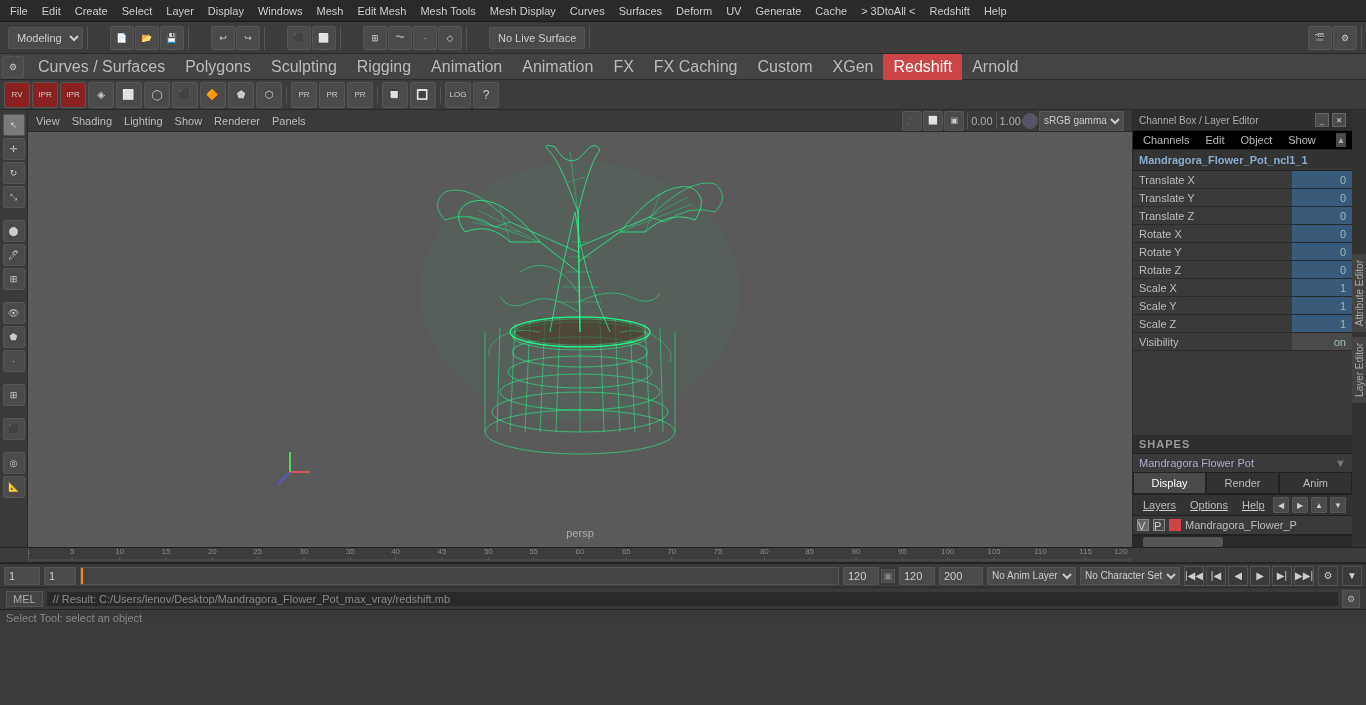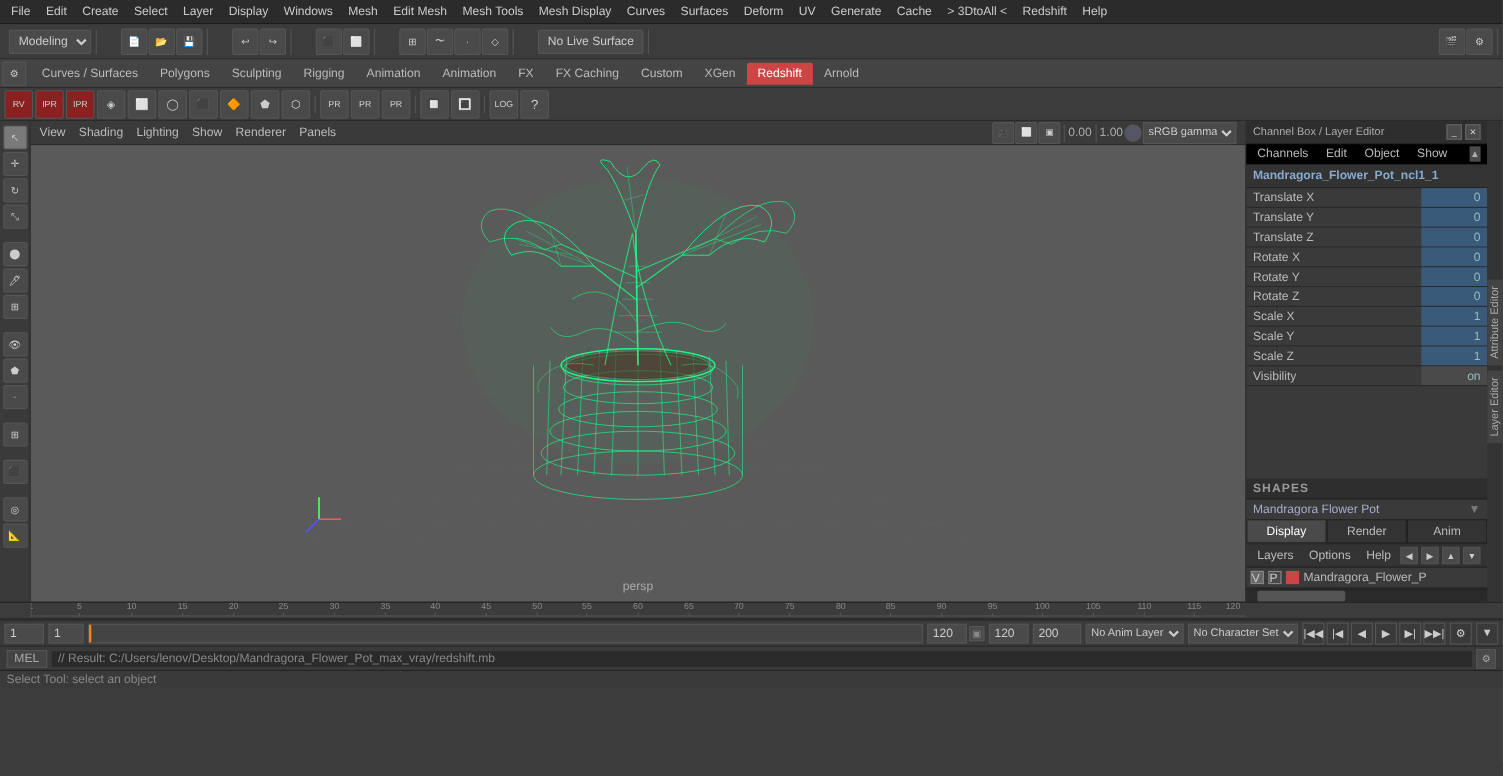--- a/index.html
+++ b/index.html
@@ -11,21 +11,21 @@
 
     
     #toolbar { display: flex; align-items: center; height: 32px; background: #3c3c3c; border-bottom: 1px solid #2a2a2a; padding: 0 4px; gap: 18px; }
     .toolbar-group { display: flex; align-items: center; gap: 1px; padding: 0 4px; border-right: 1px solid #555; }
     .toolbar-btn { width: 24px; height: 24px; background: #4a4a4a; border: 1px solid #555; border-radius: 2px; cursor: pointer; display: flex; align-items: center; justify-content: center; font-size: 9px; color: #ccc; }
     .toolbar-select { background: #4a4a4a; border: 1px solid #555; color: #ccc; font-size: 11px; height: 22px; padding: 0 4px; border-radius: 2px; }
     .no-live-surface { background: #4a4a4a; border: 1px solid #555; color: #ccc; font-size: 11px; height: 22px; padding: 0 8px; border-radius: 2px; cursor: pointer; }
 
     
     #tab-bar { display: flex; align-items: center; height: 26px; background: #444; border-bottom: 1px solid #2a2a2a; padding: 0 2px; }
-    .tab { padding: 4px 10px; font-size: 11px; color: #bbb; cursor: pointer; border-radius: 2px 2px 0 0; white-space: nowrap; }
+    .tab { padding: 4px 10px; font-size: 16px; color: #bbb; cursor: pointer; border-radius: 2px 2px 0 0; white-space: nowrap; }
     .tab.active { background: #c44; color: #fff; }
     .tab-settings-btn { width: 22px; height: 22px; margin-right: 4px; }
 
     
     #icon-toolbar { display: flex; align-items: center; height: 30px; background: #3c3c3c; border-bottom: 1px solid #2a2a2a; padding: 0 4px; gap: 2px; }
     .icon-btn { width: 26px; height: 26px; background: #4a4a4a; border: 1px solid #555; border-radius: 2px; cursor: pointer; display: flex; align-items: center; justify-content: center; font-size: 10px; color: #ccc; }
     .icon-btn.red-bg { background: #8b2020; }
 
     
     #left-toolbar { width: 28px; background: #3a3a3a; border-right: 1px solid #2a2a2a; display: flex; flex-direction: column; align-items: center; padding: 4px 0; gap: 2px; }
@@ -427,21 +427,21 @@
       <span class="arrow">▼</span>
     </div>
 
     <div id="dra-tabs">
       <div class="dra-tab active">Display</div>
       <div class="dra-tab">Render</div>
       <div class="dra-tab">Anim</div>
     </div>
 
     <div id="layers-header">
-      <div style="display:flex;gap:6px;">
+      <div style="display:flex;gap:6px;text-decoration:underline;">
         <span class="layers-tab">Layers</span>
         <span class="layers-tab">Options</span>
         <span class="layers-tab">Help</span>
       </div>
       <div id="layer-icons">
         <div class="layer-icon">◀</div>
         <div class="layer-icon">▶</div>
         <div class="layer-icon">▲</div>
         <div class="layer-icon">▼</div>
       </div>

